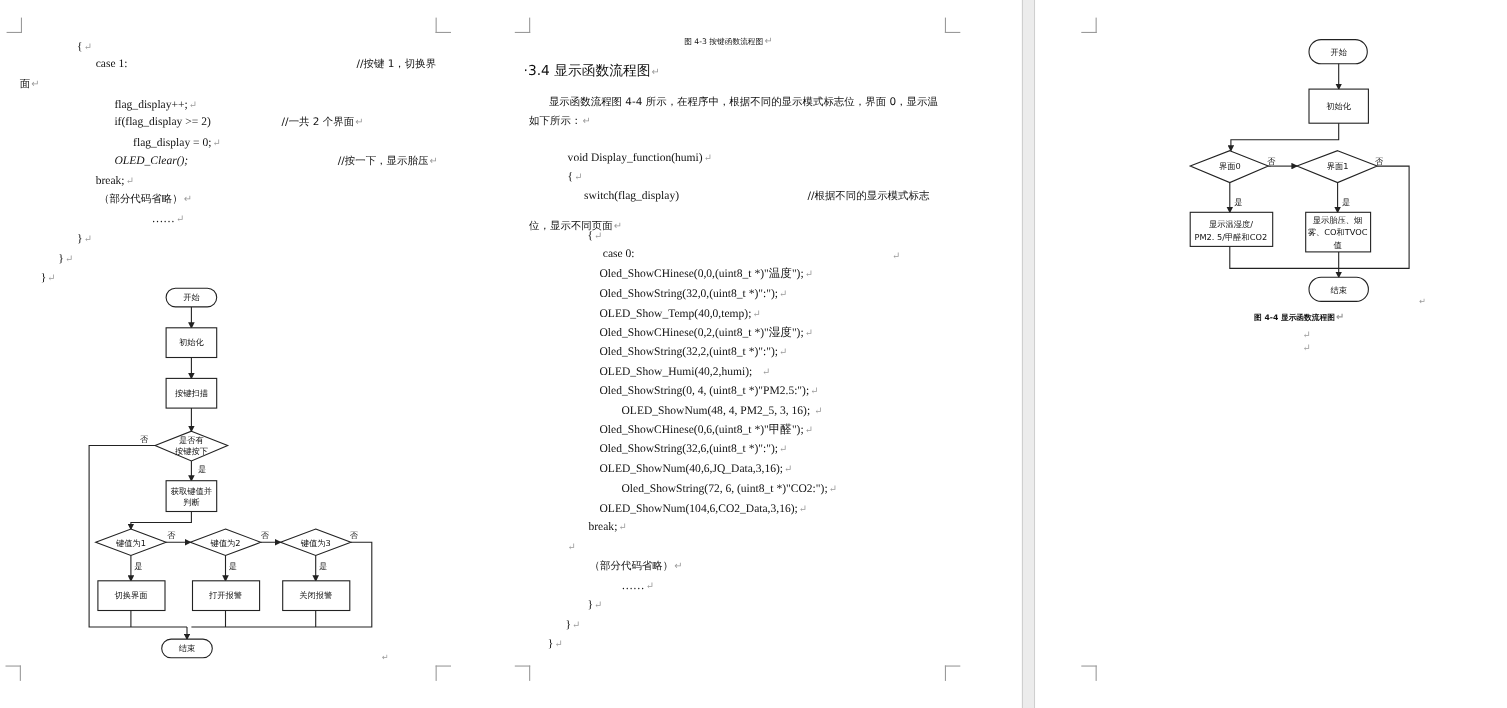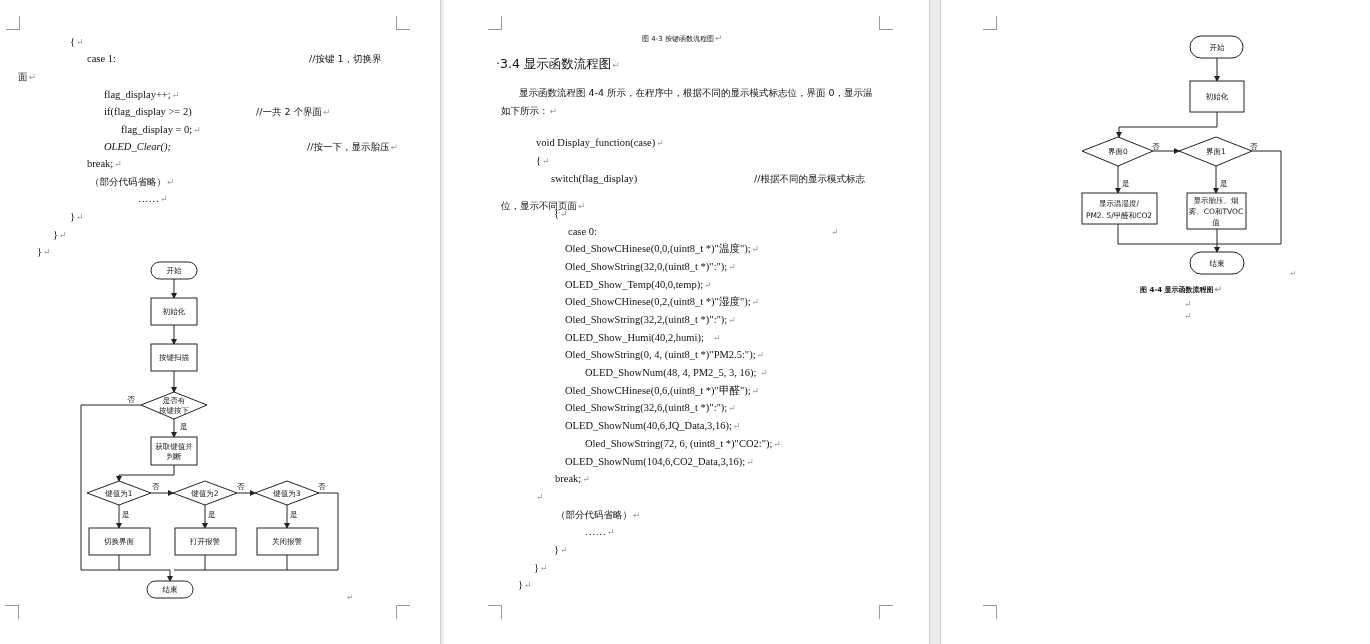--- a/index.html
+++ b/index.html
@@ -24,21 +24,21 @@
 <body>
 
 <div class="page" style="left:0;width:440px;">
   <div class="corner c-tl" style="left:6px;top:16px;"></div>
   <div class="corner c-tr" style="left:396px;top:16px;"></div>
   <div class="corner c-bl" style="left:5px;top:605px;"></div>
   <div class="corner c-br" style="left:396px;top:605px;"></div>
 
   <div class="ln" style="left:70px;top:35px;"><span>{</span><span class="pm">↵</span></div>
   <div class="ln" style="left:87px;top:52px;"><span>case 1:</span></div>
-  <div class="ln cn" style="left:309px;top:52px;">//按键 1，切换界</div>
+  <div class="ln cn" style="left:324px;top:52px;">//按键 1，切换界</div>
   <div class="ln cn" style="left:18px;top:70px;"><span>面</span><span class="pm">↵</span></div>
   <div class="ln" style="left:104px;top:88px;"><span>flag_display++;</span><span class="pm">↵</span></div>
   <div class="ln" style="left:104px;top:105px;"><span>if(flag_display &gt;= 2)</span></div>
   <div class="ln cn" style="left:256px;top:105px;"><span>//一共 2 个界面</span><span class="pm">↵</span></div>
   <div class="ln" style="left:121px;top:123px;"><span>flag_display = 0;</span><span class="pm">↵</span></div>
   <div class="ln" style="left:104px;top:140px;font-style:italic;"><span>OLED_Clear();</span></div>
   <div class="ln cn" style="left:307px;top:140px;"><span>//按一下，显示胎压</span><span class="pm">↵</span></div>
   <div class="ln" style="left:87px;top:157px;"><span>break;</span><span class="pm">↵</span></div>
   <div class="ln cn" style="left:90px;top:175px;"><span>（部分代码省略）</span><span class="pm">↵</span></div>
   <div class="ln" style="left:138px;top:192px;"><span>……</span><span class="pm">↵</span></div>
@@ -105,35 +105,35 @@
     <text x="119" y="544" text-anchor="middle">切换界面</text>
     <text x="205" y="544" text-anchor="middle">打开报警</text>
     <text x="287" y="544" text-anchor="middle">关闭报警</text>
     <text x="170" y="592" text-anchor="middle">结束</text>
     <text x="347" y="600" style="fill:#9a9a9a;">↵</text>
   </svg>
 </div>
 
 <div class="gap" style="left:440px;width:12px;"></div>
 
-<div class="page" style="left:444px;width:515px;">
+<div class="page" style="left:424px;width:515px;">
   <div class="corner c-tl" style="left:44px;top:16px;"></div>
   <div class="corner c-tr" style="left:435px;top:16px;"></div>
   <div class="corner c-bl" style="left:44px;top:605px;"></div>
   <div class="corner c-br" style="left:435px;top:605px;"></div>
 
   <div class="caption" style="left:198px;top:33px;"><span>图 4-3   按键函数流程图</span><span class="pm">↵</span></div>
   <div class="ln heading" style="left:52px;top:57px;">·<span>3.4  显示函数流程图</span><span class="pm">↵</span></div>
 
   <div class="para" style="left:57px;top:84px;width:380px;">
     <div style="padding-left:18px;">显示函数流程图 4-4 所示，在程序中，根据不同的显示模式标志位，界面 0，显示温</div>
     <div><span>如下所示：</span><span class="pm">↵</span></div>
   </div>
 
-  <div class="ln" style="left:92px;top:136px;"><span>void Display_function(case)</span><span class="pm">↵</span></div>
+  <div class="ln" style="left:92px;top:136px;"><span>void Display_function(humi)</span><span class="pm">↵</span></div>
   <div class="ln" style="left:92px;top:154px;"><span>{</span><span class="pm">↵</span></div>
   <div class="ln" style="left:107px;top:172px;"><span>switch(flag_display)</span></div>
   <div class="ln cn" style="left:310px;top:172px;">//根据不同的显示模式标志</div>
   <div class="ln cn" style="left:57px;top:189px;margin-top:10px;"><span>位，显示不同页面</span><span class="pm">↵</span></div>
   <div class="ln" style="left:110px;top:207px;"><span>{</span><span class="pm">↵</span></div>
   <div class="ln" style="left:124px;top:225px;"><span>case 0:</span></div>
   <div class="ln pm" style="left:386px;top:225px;">↵</div>
   <div class="ln" style="left:121px;top:242px;"><span>Oled_ShowCHinese(0,0,(uint8_t *)"温度");</span><span class="pm">↵</span></div>
   <div class="ln" style="left:121px;top:260px;"><span>Oled_ShowString(32,0,(uint8_t *)":");</span><span class="pm">↵</span></div>
   <div class="ln" style="left:121px;top:278px;"><span>OLED_Show_Temp(40,0,temp);</span><span class="pm">↵</span></div>

